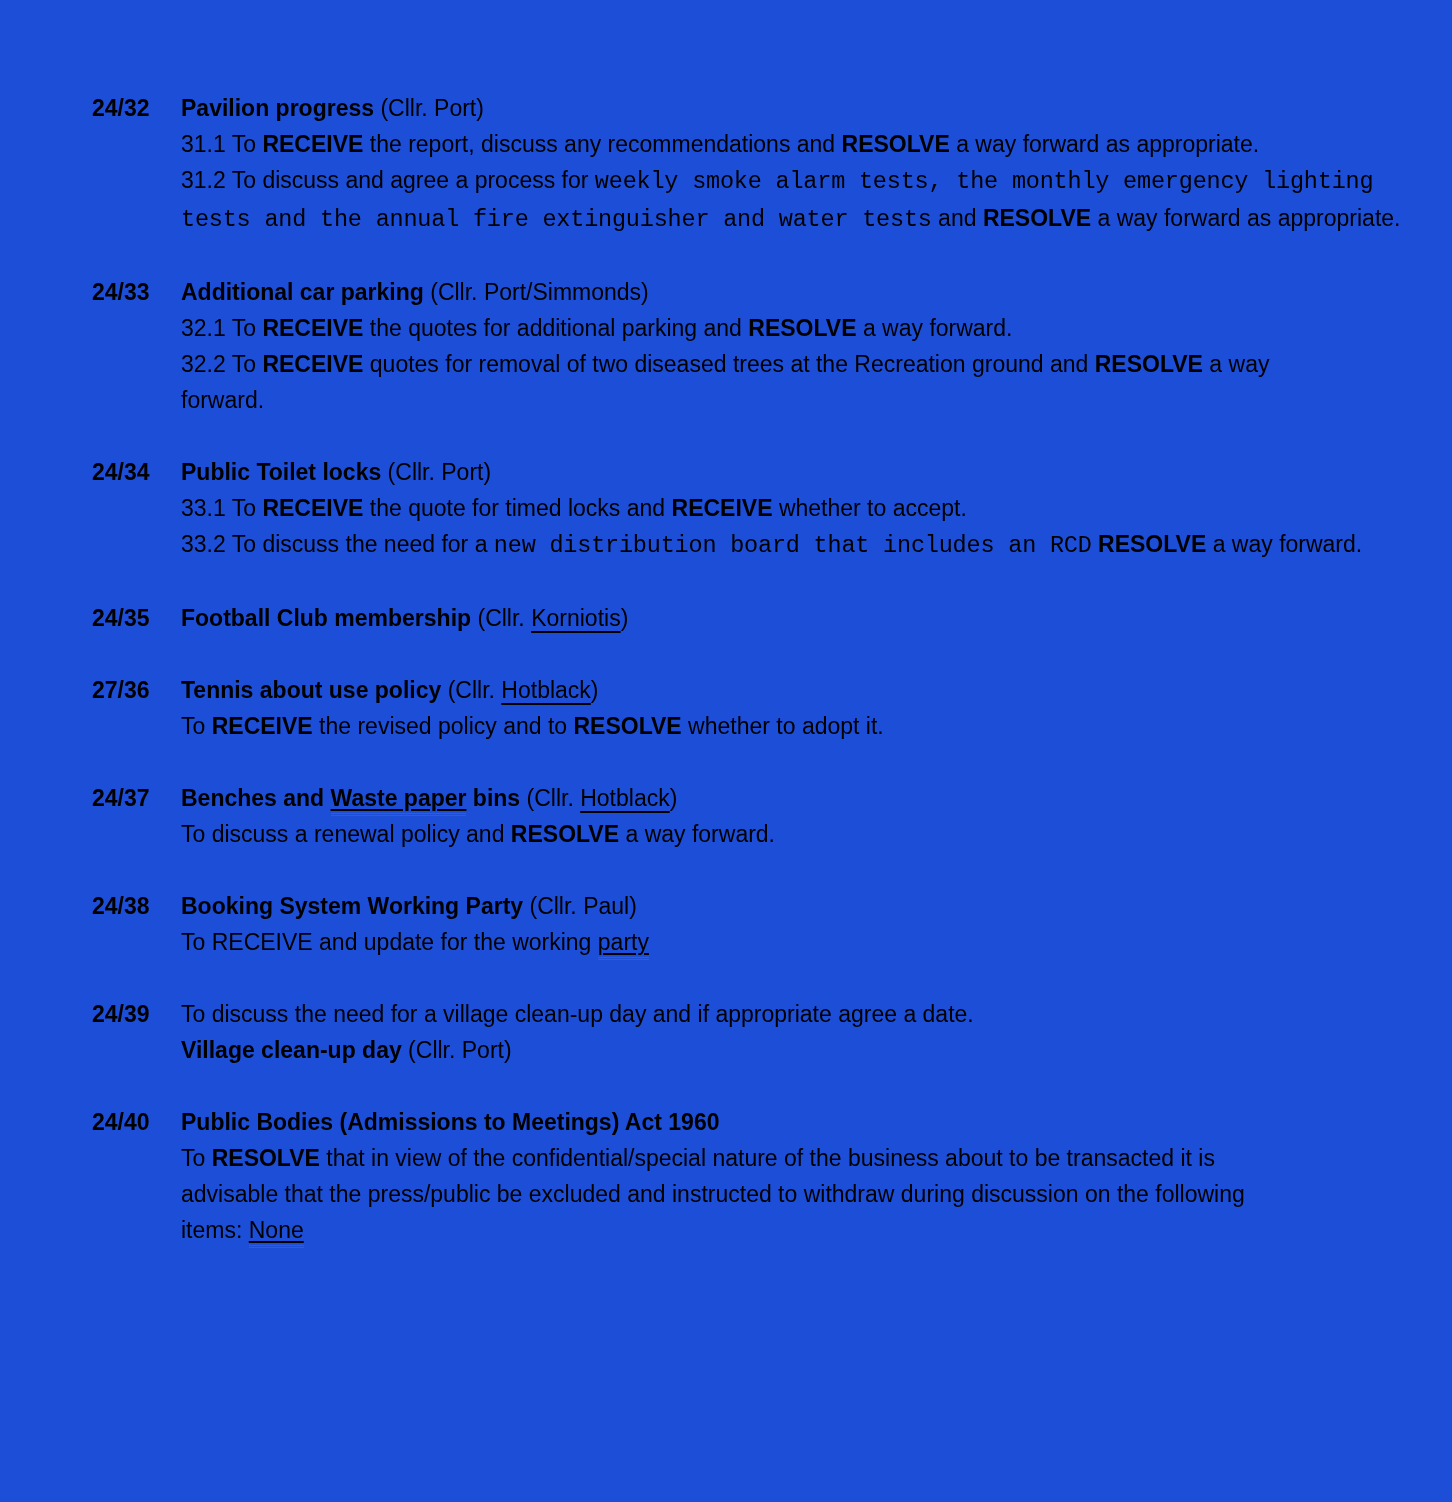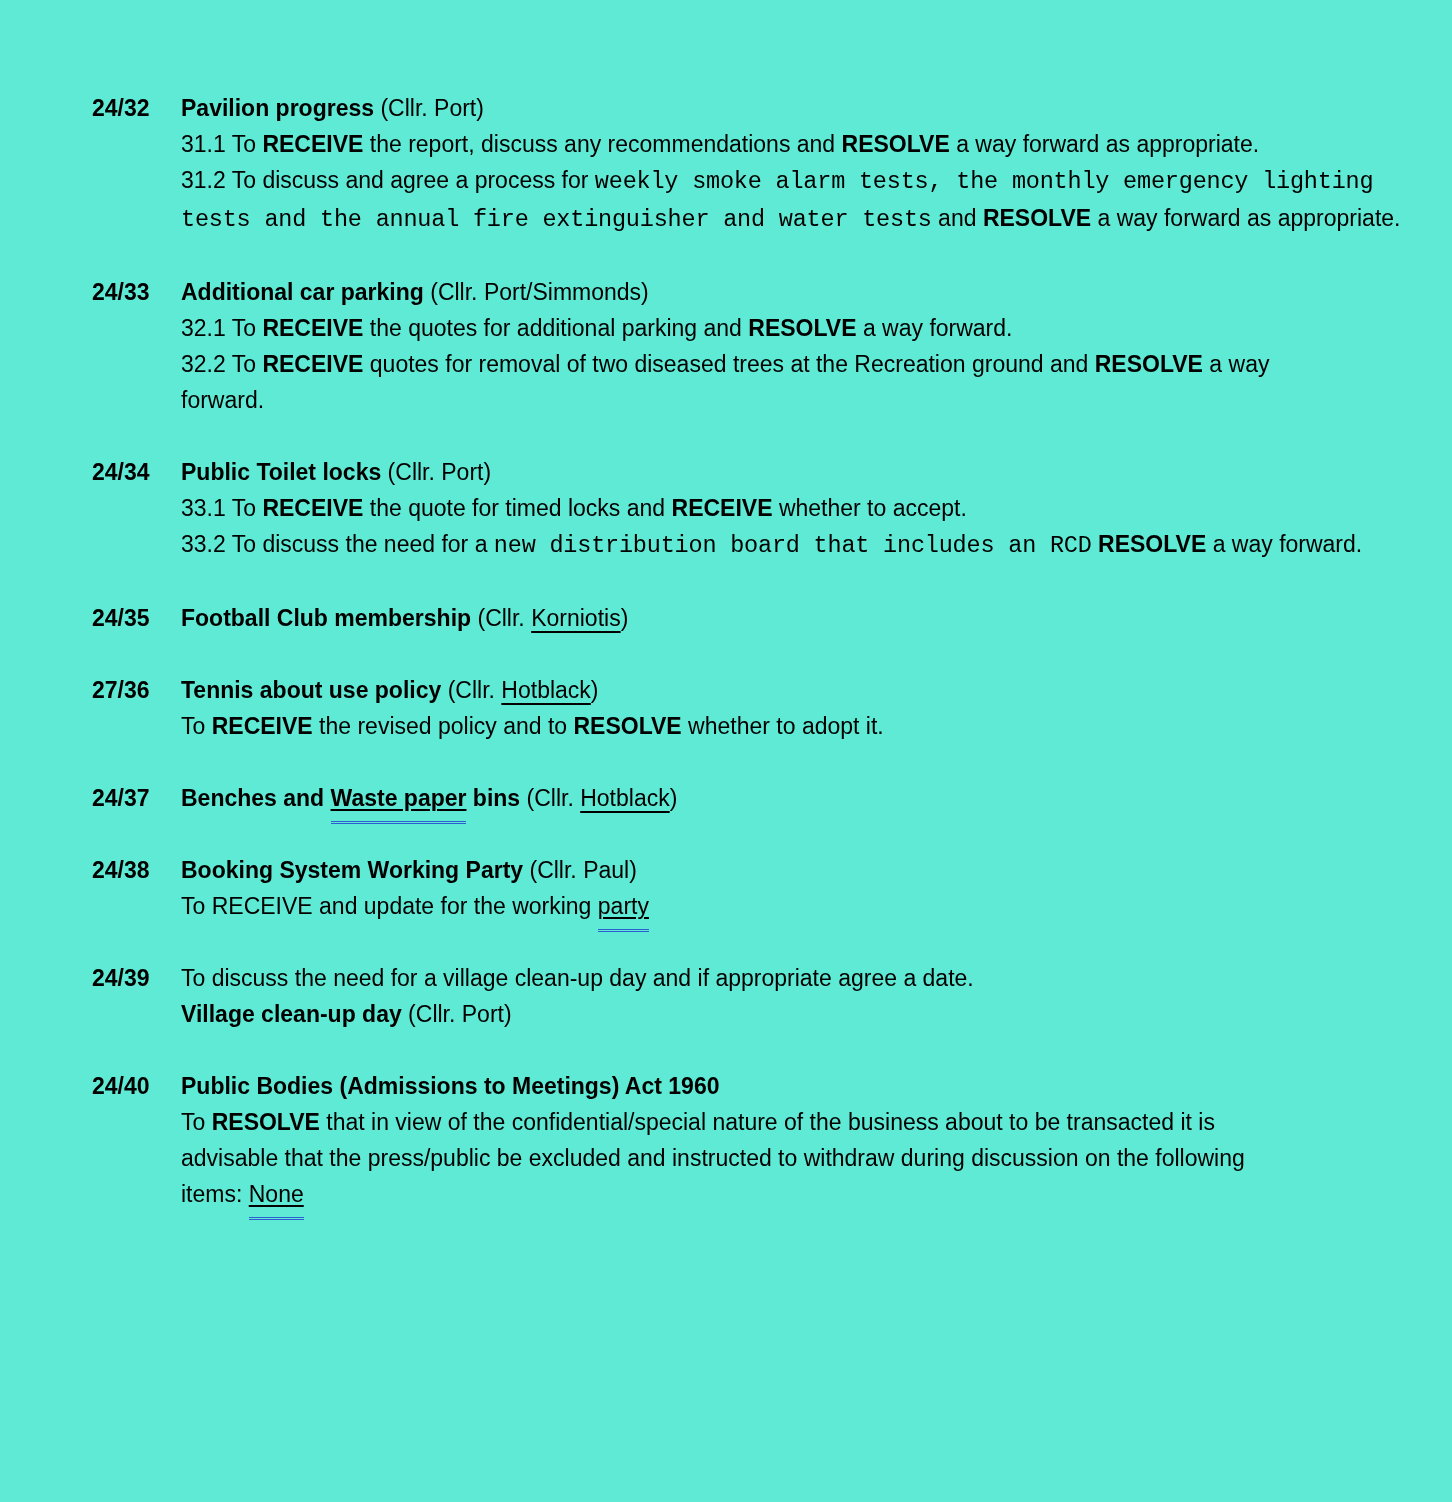--- a/index.html
+++ b/index.html
@@ -12,21 +12,21 @@
     height: 1502px;
     font-family: "Liberation Sans", sans-serif;
     color: #000000;
     overflow: hidden;
   }
   .page {
     box-sizing: border-box;
     width: 1452px;
     height: 1502px;
     padding: 90px 60px 0 92px;
-    background: #5eead4;
+    background: #1d4ed8;
   }
   .item {
     display: flex;
     align-items: flex-start;
     margin-bottom: 36px;
   }
   .num {
     flex: 0 0 89px;
     font-size: 23px;
     line-height: 36px;
@@ -58,21 +58,21 @@
     text-underline-offset: 5px;
     text-decoration: underline;
   }
   
   .gr {
     text-decoration-line: underline;
     text-decoration-color: #000000;
     text-decoration-thickness: 1.5px;
     text-underline-offset: 3px;
     border-bottom: 3px double #2e5ed0;
-    padding-bottom: 10px;
+    padding-bottom: 2px;
   }
 </style>
 </head>
 <body>
 
 <div class="page">
   <div id="agenda-list">
       <div class="item">
         <div class="num">24/32</div>
         <div class="content">
@@ -109,20 +109,21 @@
         <div class="num">27/36</div>
         <div class="content">
           <div class="line heading"><span class="b">Tennis about use policy</span><span class=""> (Cllr. </span><span class="sp">Hotblack</span><span class="">)</span></div>
           <div class="line"><span class="">To </span><span class="b">RECEIVE</span><span class=""> the revised policy and to </span><span class="b">RESOLVE</span><span class=""> whether to adopt it.</span></div>
         </div>
       </div>
       <div class="item">
         <div class="num">24/37</div>
         <div class="content">
           <div class="line heading"><span class="b">Benches and </span><span class="b gr">Waste paper</span><span class="b"> bins</span><span class=""> (Cllr. </span><span class="sp">Hotblack</span><span class="">)</span></div>
+          <div class="line"><span class="">To discuss a renewal policy and </span><span class="b">RESOLVE</span><span class=""> a way forward.</span></div>
         </div>
       </div>
       <div class="item">
         <div class="num">24/38</div>
         <div class="content">
           <div class="line heading"><span class="b">Booking System Working Party</span><span class=""> (Cllr. Paul)</span></div>
           <div class="line"><span class="">To RECEIVE and update for the working </span><span class="gr">party</span></div>
         </div>
       </div>
       <div class="item">

